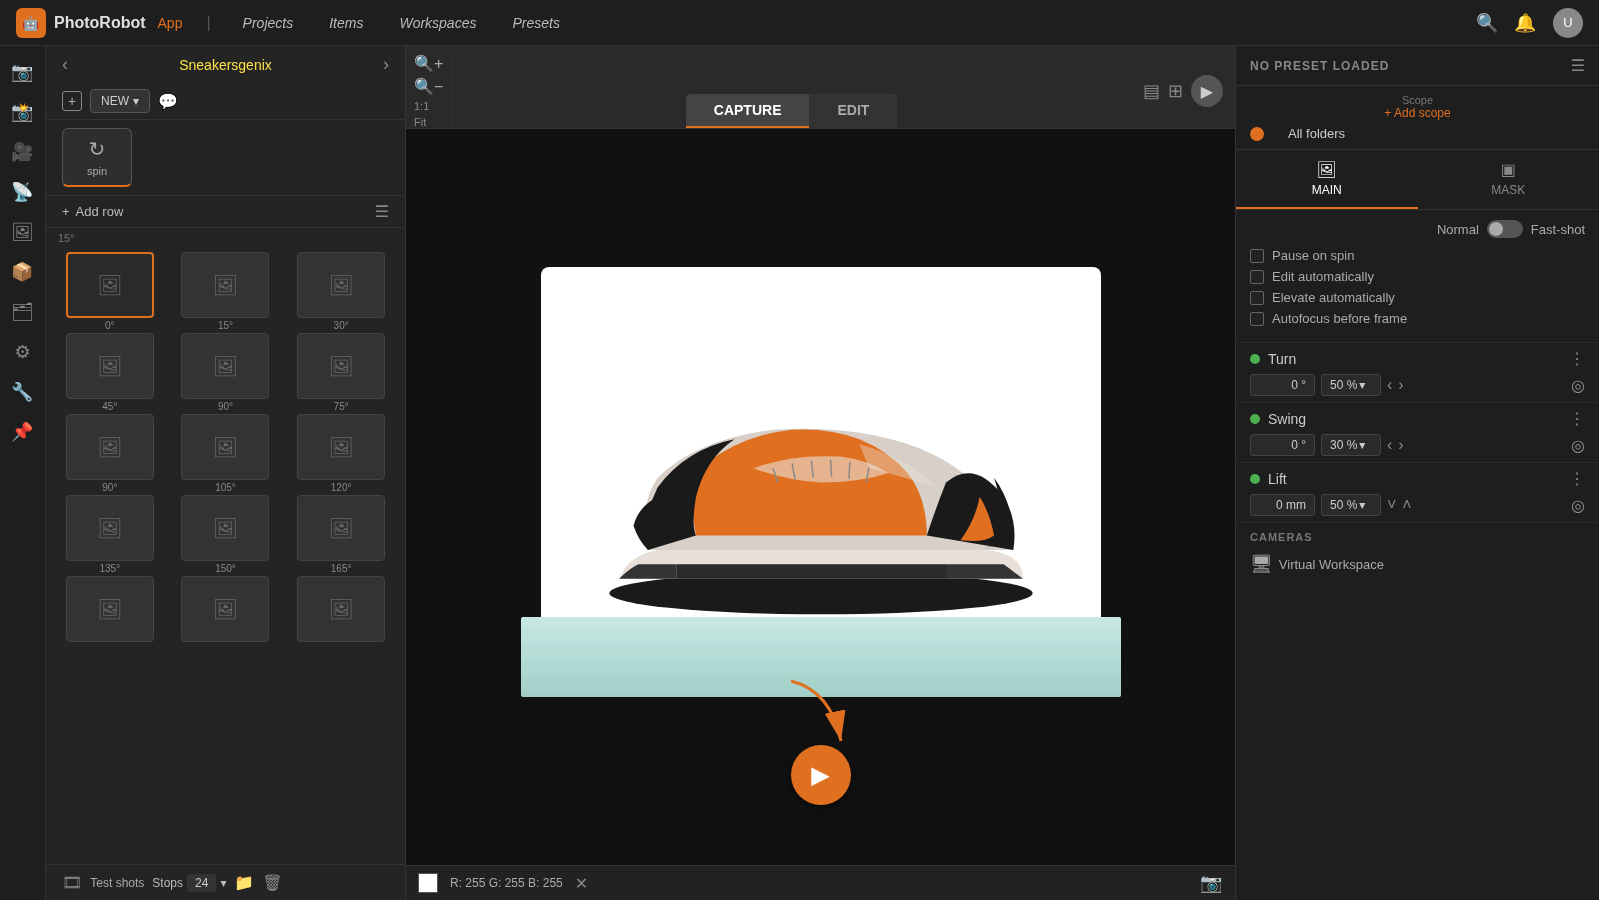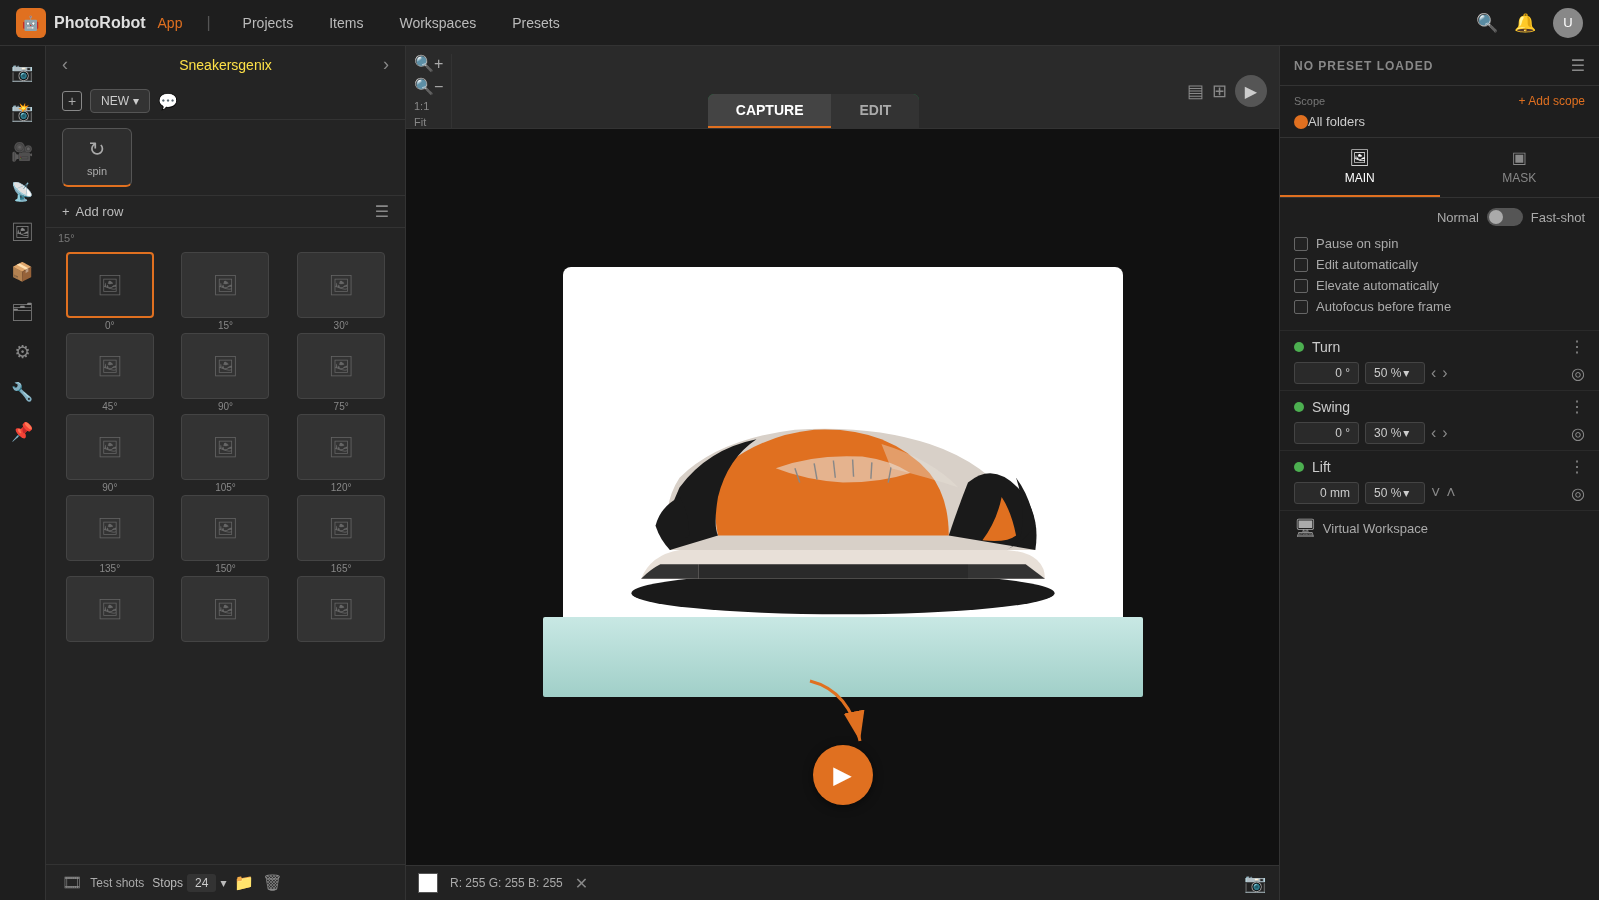--- a/index.html
+++ b/index.html
@@ -8,21 +8,21 @@
     
     .topnav {
       display: flex; align-items: center; background: #1e1e1e; height: 46px;
       border-bottom: 1px solid #333; padding: 0 16px; gap: 20px; flex-shrink: 0;
     }
     .logo-area { display: flex; align-items: center; gap: 8px; }
     .logo-icon { width: 30px; height: 30px; background: #e07020; border-radius: 6px; display: flex; align-items: center; justify-content: center; color: white; font-size: 14px; font-weight: bold; }
     .logo-text { color: #e0e0e0; font-size: 16px; font-weight: 600; }
     .logo-app { color: #e07020; font-size: 14px; margin-left: 4px; }
     .nav-sep { color: #555; margin: 0 4px; }
-    .nav-item { color: #bbb; font-size: 14px; cursor: pointer; padding: 4px 8px; }
+    .nav-item { color: #bbb; font-size: 14px; cursor: pointer; padding: 4px 8px; font-style: italic; }
     .topnav-right { margin-left: auto; display: flex; align-items: center; gap: 16px; }
     .topnav-icon { color: #bbb; cursor: pointer; font-size: 18px; }
     .avatar { width: 30px; height: 30px; background: #888; border-radius: 50%; display: flex; align-items: center; justify-content: center; color: white; font-size: 13px; cursor: pointer; }
 
     
     .main-area { display: flex; flex: 1; overflow: hidden; }
 
     
     .icons-bar {
       width: 46px; background: #1e1e1e; border-right: 1px solid #333;
@@ -77,29 +77,29 @@
 
     
     .canvas-bottom-bar { display: flex; align-items: center; padding: 6px 12px; background: #222; border-top: 1px solid #333; gap: 12px; }
     .color-swatch { width: 20px; height: 20px; background: white; border: 1px solid #555; }
     .color-text { font-size: 12px; color: #aaa; }
     .close-icon { color: #888; cursor: pointer; }
     .camera-icon-btn { color: #888; cursor: pointer; font-size: 18px; margin-left: auto; }
     .big-play-btn { position: absolute; bottom: 60px; left: 50%; transform: translateX(-50%); width: 60px; height: 60px; border-radius: 50%; background: #e07020; border: none; color: white; font-size: 24px; display: flex; align-items: center; justify-content: center; cursor: pointer; z-index: 10; box-shadow: 0 2px 10px rgba(0,0,0,0.5); }
 
     
-    .right-panel { width: 320px; background: #1e1e1e; border-left: 1px solid #333; display: flex; flex-direction: column; flex-shrink: 0; overflow-y: auto; }
+    .right-panel { width: 364px; background: #1e1e1e; border-left: 1px solid #333; display: flex; flex-direction: column; flex-shrink: 0; overflow-y: auto; }
     .rp-header { display: flex; align-items: center; justify-content: space-between; padding: 10px 14px; border-bottom: 1px solid #333; }
     .rp-title { font-size: 12px; color: #888; font-weight: 600; letter-spacing: 1px; }
     .rp-menu-icon { color: #888; cursor: pointer; }
 
     .rp-scope { padding: 8px 14px; border-bottom: 1px solid #333; }
-    .scope-label { font-size: 11px; color: #777; margin-bottom: 6px; display: flex; align-items: center; justify-content: space-between; }
+    .scope-label { font-size: 11px; color: #777; margin-bottom: 6px; display: flex; align-items: center; justify-content: space-between; flex-direction: column; }
     .scope-add { color: #e07020; font-size: 12px; cursor: pointer; }
-    .scope-option { display: flex; align-items: center; gap: 0; font-size: 13px; color: #ccc; }
+    .scope-option { display: flex; align-items: center; gap: 24px; font-size: 13px; color: #ccc; }
     .scope-radio { width: 14px; height: 14px; border-radius: 50%; background: #e07020; border: 2px solid #e07020; }
 
     .rp-tabs { display: flex; border-bottom: 1px solid #333; }
     .rp-tab { flex: 1; display: flex; flex-direction: column; align-items: center; padding: 10px 0; cursor: pointer; gap: 4px; color: #888; font-size: 12px; }
     .rp-tab.active { color: #fff; border-bottom: 2px solid #e07020; }
     .rp-tab-icon { font-size: 16px; }
 
     .rp-section { padding: 10px 14px; border-bottom: 1px solid #2a2a2a; }
     .normal-fastshot { display: flex; align-items: center; gap: 8px; font-size: 13px; color: #aaa; justify-content: flex-end; margin-bottom: 10px; }
     .toggle-switch { width: 36px; height: 18px; background: #555; border-radius: 9px; position: relative; cursor: pointer; }
@@ -483,19 +483,20 @@
         <div class="robot-pct">
           <span>50 %</span>
           <span>▾</span>
         </div>
         <span class="robot-arrow">˅</span>
         <span class="robot-arrow">˄</span>
         <span class="robot-target-icon">◎</span>
       </div>
     </div>
 
+    <div class="cameras-header">CAMERAS</div>
     <div class="virtual-ws">
       <span class="virtual-ws-icon">🖥</span>
       <span>Virtual Workspace</span>
     </div>
   </div>
 
 </div>
 
 </body></html>

